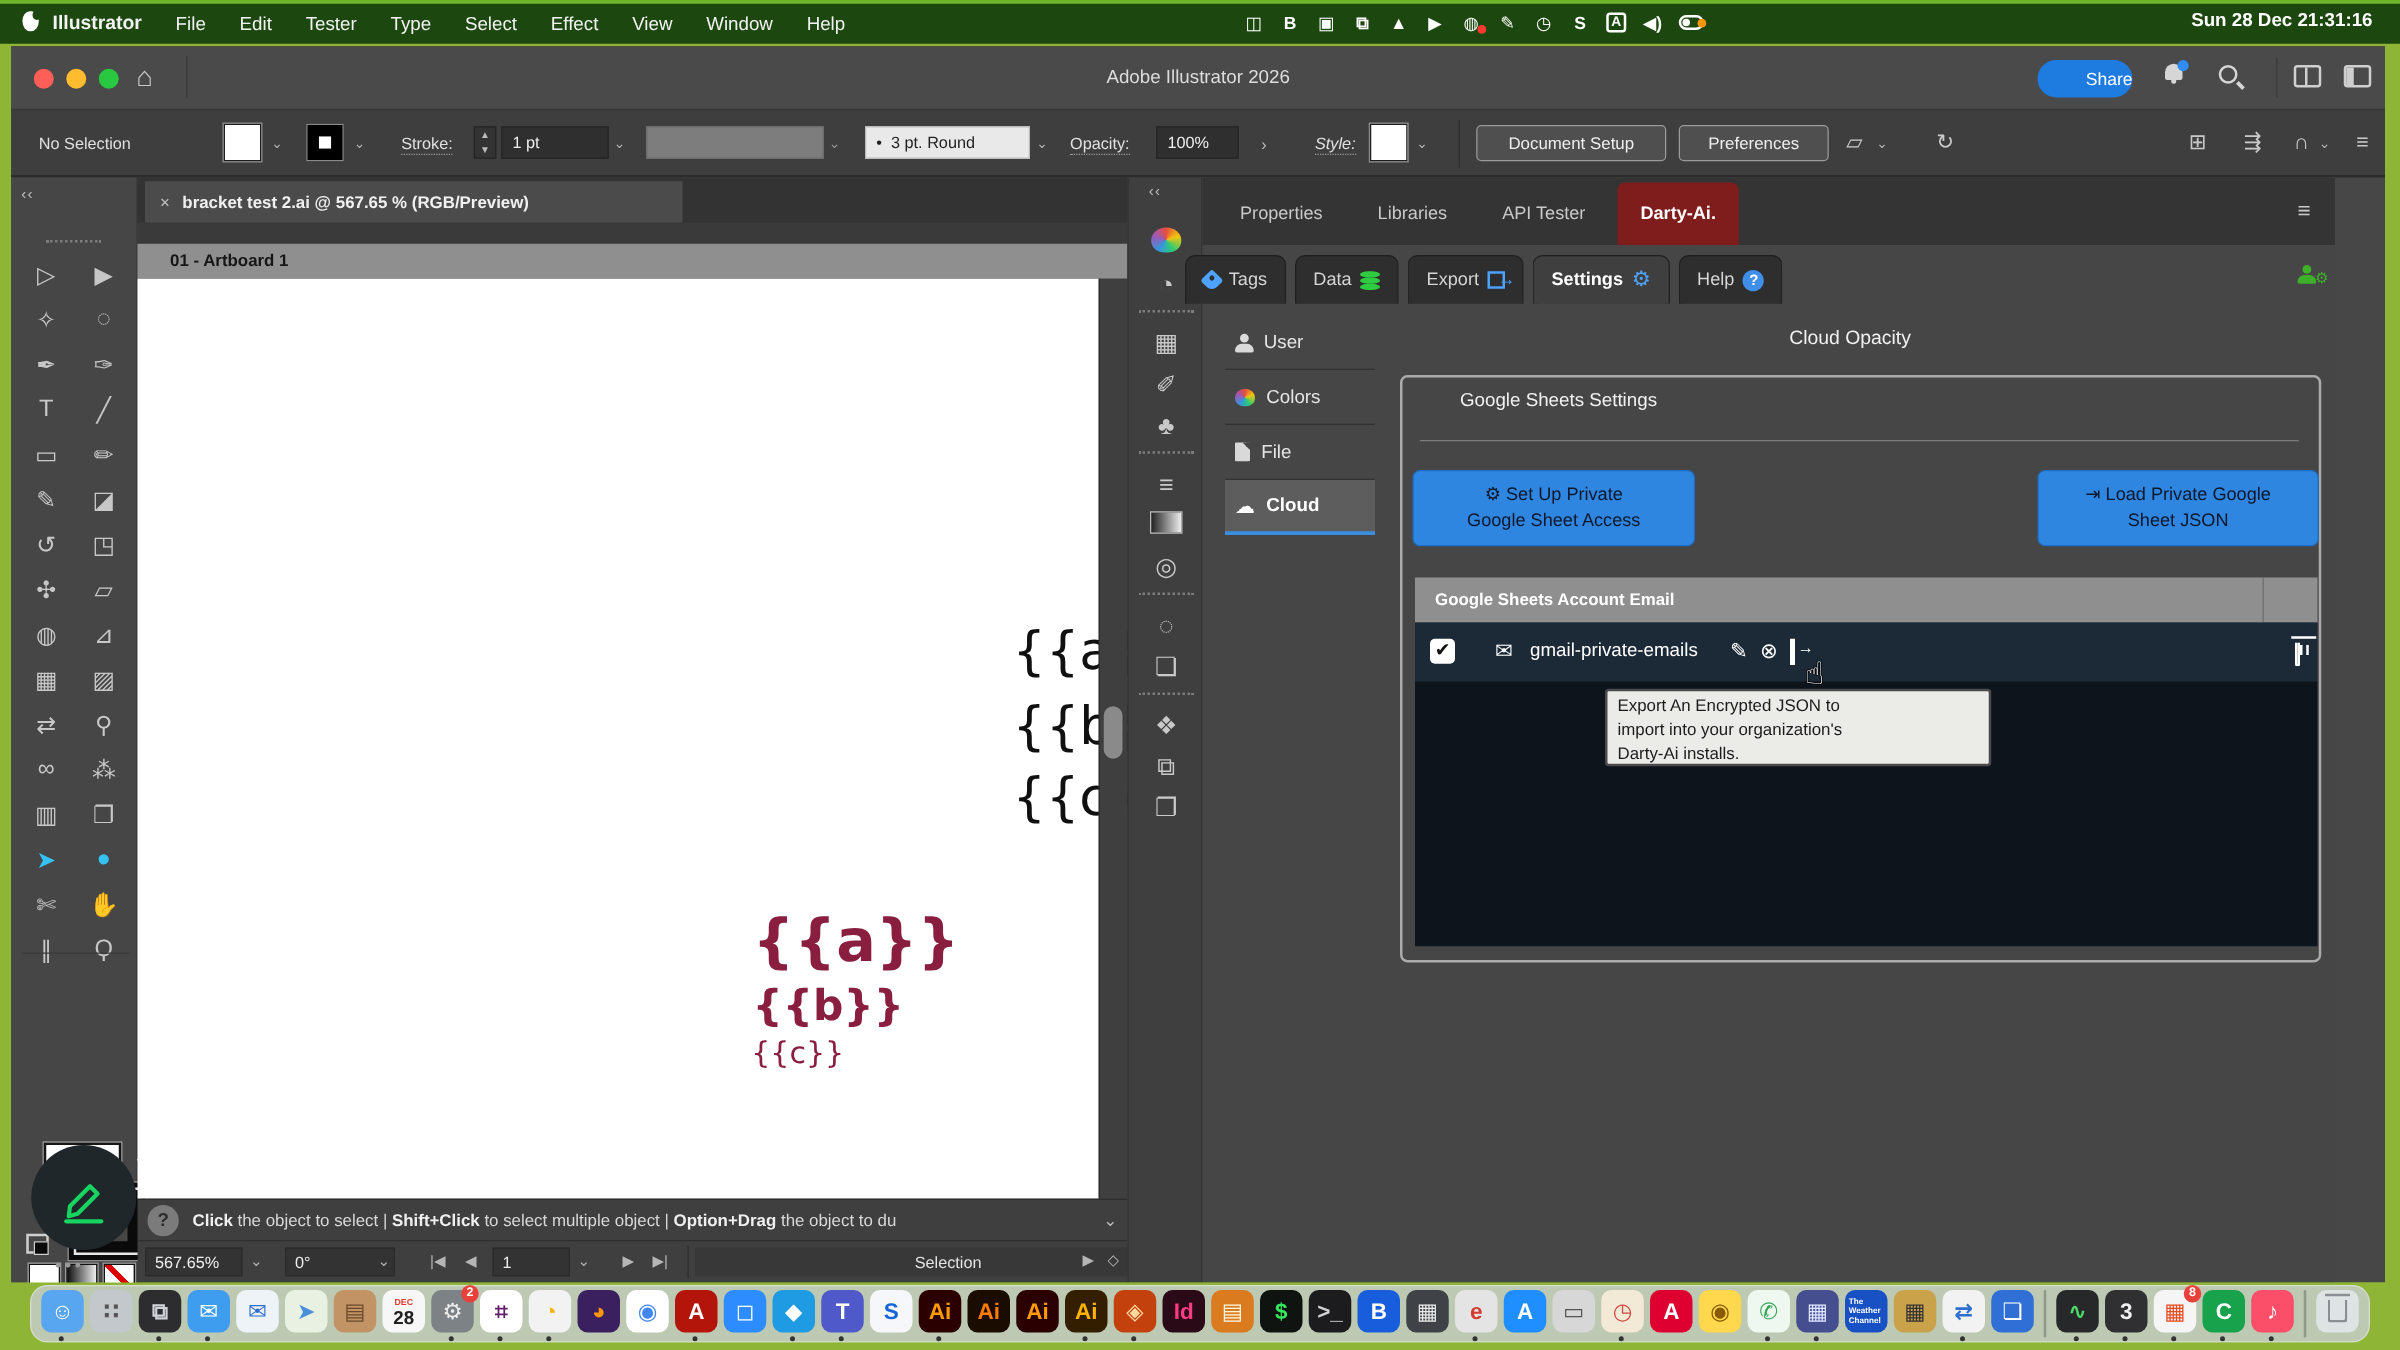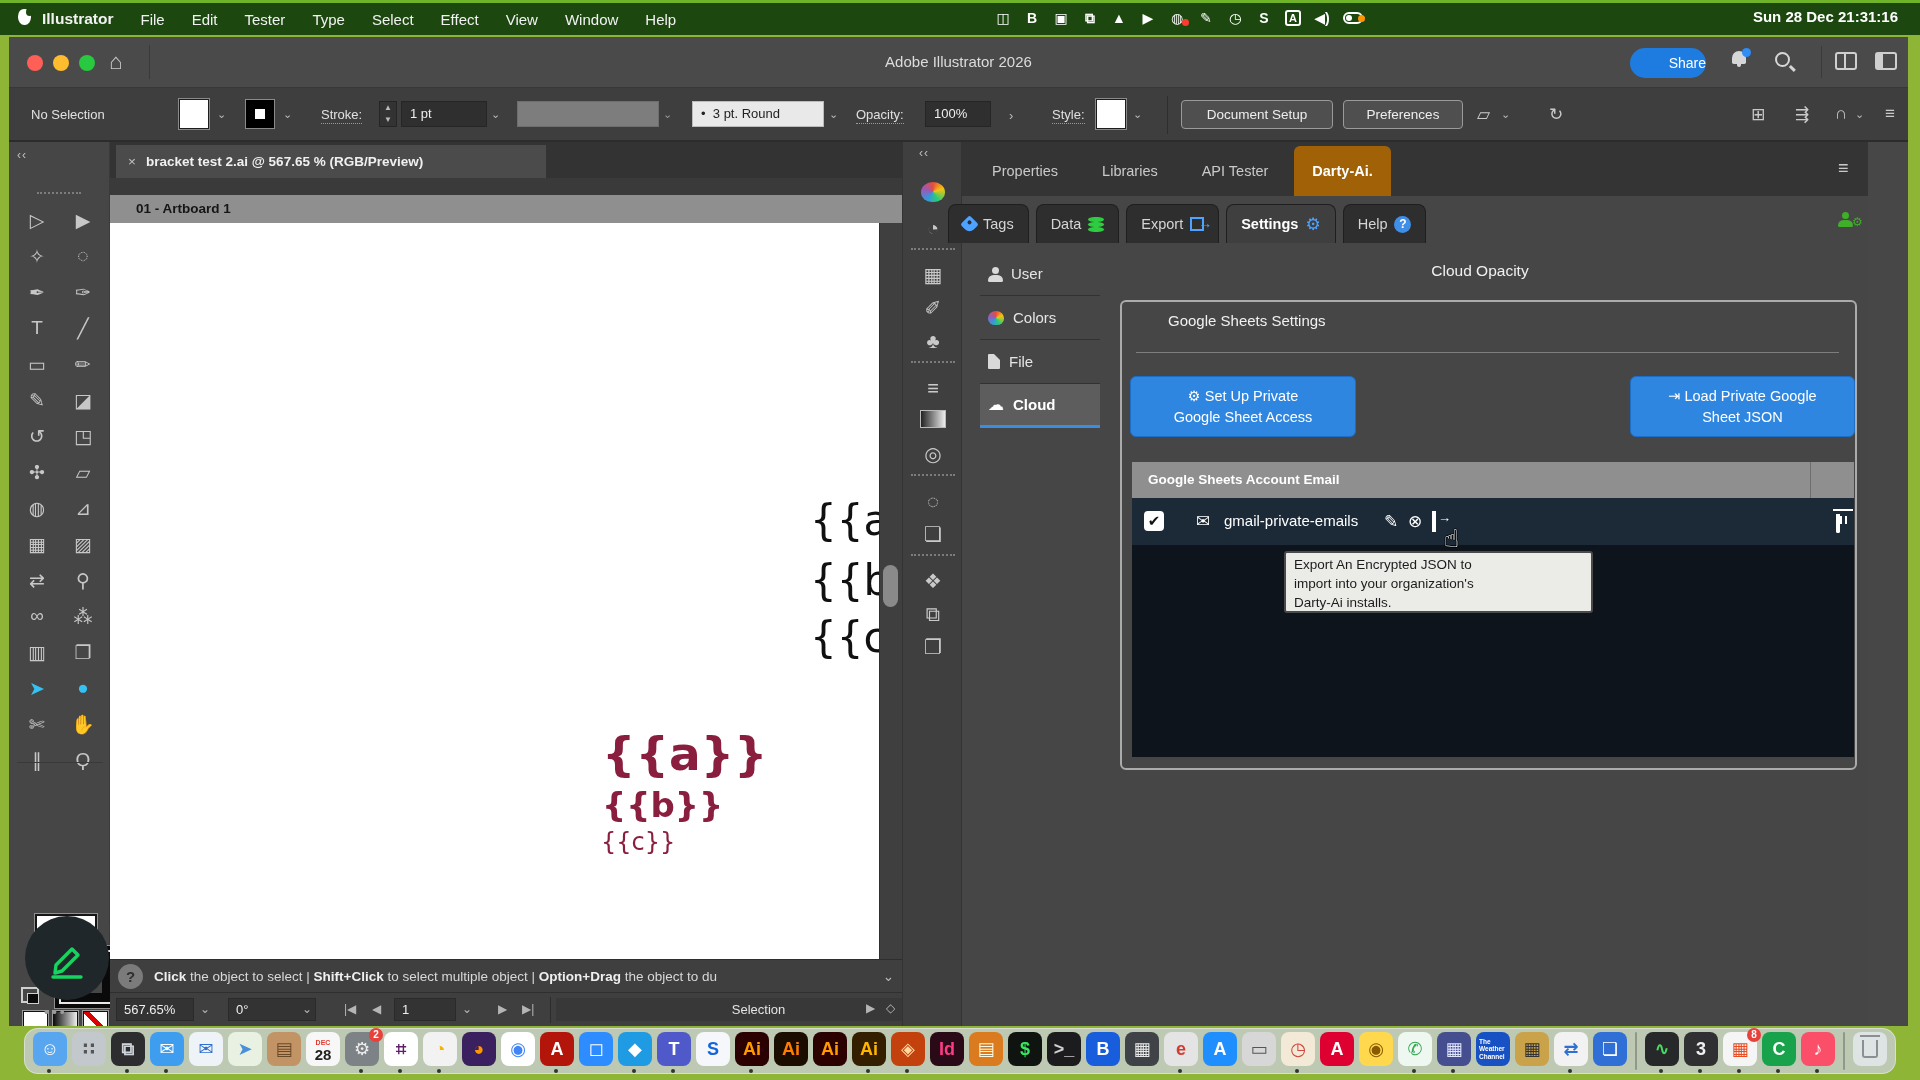--- a/index.html
+++ b/index.html
@@ -87,21 +87,21 @@
   #selmode{left:446px;top:5px;width:405px;height:23px;background:#383838;text-align:center;line-height:23px;color:#e3e3e3;}
   
   #midstrip{left:902px;top:142px;width:60px;height:884px;background:#3f3f3f;border-left:1px solid #333;border-right:1px solid #333;}
   .strip-icon{position:absolute;left:14px;width:32px;height:26px;color:#c9c9c9;font-size:20px;text-align:center;line-height:26px;}
   .icon-palette{width:24px;height:20px;border-radius:50% 50% 45% 45%;background:conic-gradient(#e84c3d,#f1c40f,#2ecc71,#3498db,#9b59b6,#e84c3d);}
   .grad-box{width:26px;height:18px;border:1px solid #bbb;background:linear-gradient(90deg,#222,#eee);}
   
   #panel{left:962px;top:142px;width:906px;height:884px;background:#464646;}
   #paneltabs{left:962px;top:142px;width:906px;height:54px;background:#343434;display:flex;align-items:center;padding-left:12px;gap:8px;}
   .ptab{height:50px;margin-top:4px;display:flex;align-items:center;padding:0 18px;color:#c9c9c9;font-size:14.5px;}
-  .ptab.active{background:#a16207;border-radius:6px 6px 0 0;color:#fff;font-weight:bold;}
+  .ptab.active{background:#7f1d1d;border-radius:6px 6px 0 0;color:#fff;font-weight:bold;}
   #panel-menu{left:1838px;top:158px;color:#c9c9c9;font-size:18px;}
   #subtabs{left:948px;top:204px;width:860px;height:39px;display:flex;gap:7px;}
   .stab{height:39px;background:#2e2e2e;border:1px solid #1f1f1f;border-bottom:none;border-radius:8px 8px 0 0;display:flex;align-items:center;gap:7px;padding:0 14px;color:#d5d5d5;font-size:14.5px;}
   .stab.active{background:#3f3f3f;color:#fff;font-weight:bold;}
   .icon-tag{width:13px;height:13px;background:#4da3ff;border-radius:2px 2px 6px 2px;transform:rotate(45deg);position:relative;}
   .icon-tag::after{content:"";position:absolute;left:3px;top:3px;width:4px;height:4px;background:#2e2e2e;border-radius:50%;}
   .icon-db{width:16px;height:5px;background:#2ecc40;border-radius:50%/60%;box-shadow:0 5px 0 #2ecc40,0 10px 0 #2ecc40;margin-bottom:10px;}
   .icon-export{width:14px;height:14px;border:2px solid #4da3ff;position:relative;}
   .icon-export::after{content:"→";position:absolute;left:6px;top:-4px;color:#4da3ff;font-size:14px;background:transparent;}
   .icon-gear{color:#4da3ff;font-size:17px;}
@@ -112,21 +112,21 @@
   .icon-person.green::before,.icon-person.green::after{background:#3fae29;}
   .icon-file{width:12px;height:15px;background:#d9d9d9;border-radius:1px;position:relative;}
   .icon-file::after{content:"";position:absolute;right:0;top:0;border:3px solid #464646;border-left-color:transparent;border-bottom-color:transparent;}
   #sidebar{left:980px;top:252px;width:120px;}
   .side-item{position:relative;height:44px;display:flex;align-items:center;gap:9px;padding-left:8px;color:#e5e5e5;font-size:15px;border-bottom:1px solid #323232;}
   .side-item.active{background:#5d5d5d;font-weight:bold;color:#fff;border-bottom:3px solid #3b8de0;}
   #cloud-title{left:1100px;top:262px;width:760px;text-align:center;color:#f0f0f0;font-size:15.5px;}
   #gbox{left:1120px;top:300px;width:737px;height:470px;border:2px solid #ababab;border-radius:6px;}
   #gsection{left:1136px;top:312px;color:#f0f0f0;font-size:15px;margin-left:32px;}
   #gdivider{left:1136px;top:352px;width:703px;height:1px;background:#7e7e7e;}
-  .bluebtn{position:absolute;top:376px;height:61px;background:#2E86E0;border:1px solid #1d6ec4;border-radius:6px;color:#ffffff;font-size:14.5px;text-align:center;padding-top:9px;line-height:21px;}
+  .bluebtn{position:absolute;top:376px;height:61px;background:#2E86E0;border:1px solid #1d6ec4;border-radius:6px;color:#0f172a;font-size:14.5px;text-align:center;padding-top:9px;line-height:21px;}
   #theader{left:1132px;top:462px;width:722px;height:36px;background:#8f8f8f;color:#fff;font-weight:bold;font-size:13.5px;line-height:36px;padding-left:16px;}
   #theader .coldiv{position:absolute;left:678px;top:0;width:1px;height:36px;background:#6e6e6e;}
   #trow{left:1132px;top:498px;width:722px;height:47px;background:#1C2A38;color:#fff;}
   #tbody{left:1132px;top:545px;width:722px;height:212px;background:#0D141C;}
   .rowchk{position:absolute;left:12px;top:13px;width:20px;height:20px;background:#fff;border-radius:4px;color:#111;font-size:15px;font-weight:bold;text-align:center;line-height:20px;}
   .rowic{position:absolute;top:13px;color:#fff;font-size:17px;}
   .icon-trash{width:14px;height:15px;border:2px solid #fff;border-top:none;border-radius:0 0 3px 3px;position:relative;}
   .icon-trash::before{content:"";position:absolute;left:-5px;top:-5px;width:20px;height:2px;background:#fff;}
   .icon-trash::after{content:"";position:absolute;left:2px;top:2px;width:2px;height:8px;background:#fff;box-shadow:5px 0 0 #fff;}
   .boxarrow{width:13px;height:15px;border:2px solid #fff;position:relative;}
@@ -216,21 +216,21 @@
     <span class="stepper" style="left:370px;">▲<br>▼</span>
     <span class="field" style="left:392px;width:86px;">1 pt</span>
     <span class="chev" style="left:482px;">⌄</span>
     <span class="field" style="left:508px;width:142px;background:#7d7d7d;border-color:#6e6e6e;"></span>
     <span class="chev" style="left:654px;color:#9a9a9a;">⌄</span>
     <span class="field" style="left:683px;width:132px;background:#e9e9e9;color:#222;border-color:#bbb;"><span>•</span>&nbsp;&nbsp;<span>3 pt. Round</span></span>
     <span class="chev" style="left:820px;">⌄</span>
     <span class="cb-label dotted" style="left:847px;">Opacity:</span>
     <span class="field" style="left:916px;width:66px;">100%</span>
     <span class="chev" style="left:1000px;font-size:13px;">›</span>
-    <span class="cb-label dotted" style="left:1043px;">Style:</span>
+    <span class="cb-label dotted" style="left:1043px;font-style:italic;">Style:</span>
     <span class="swatch" style="left:1087px;"></span>
     <span class="chev" style="left:1124px;">⌄</span>
     <span class="abs" style="left:1158px;top:8px;width:1px;height:38px;background:#2e2e2e;"></span>
     <span class="cb-btn" style="left:1172px;width:152px;line-height:27px;">Document Setup</span>
     <span class="cb-btn" style="left:1334px;width:120px;line-height:27px;">Preferences</span>
     <span class="cb-icon" style="left:1468px;">▱</span>
     <span class="chev" style="left:1492px;">⌄</span>
     <span class="cb-icon" style="left:1540px;">↻</span>
     <span class="cb-icon" style="left:1742px;">⊞</span>
     <span class="cb-icon" style="left:1786px;">⇶</span>

